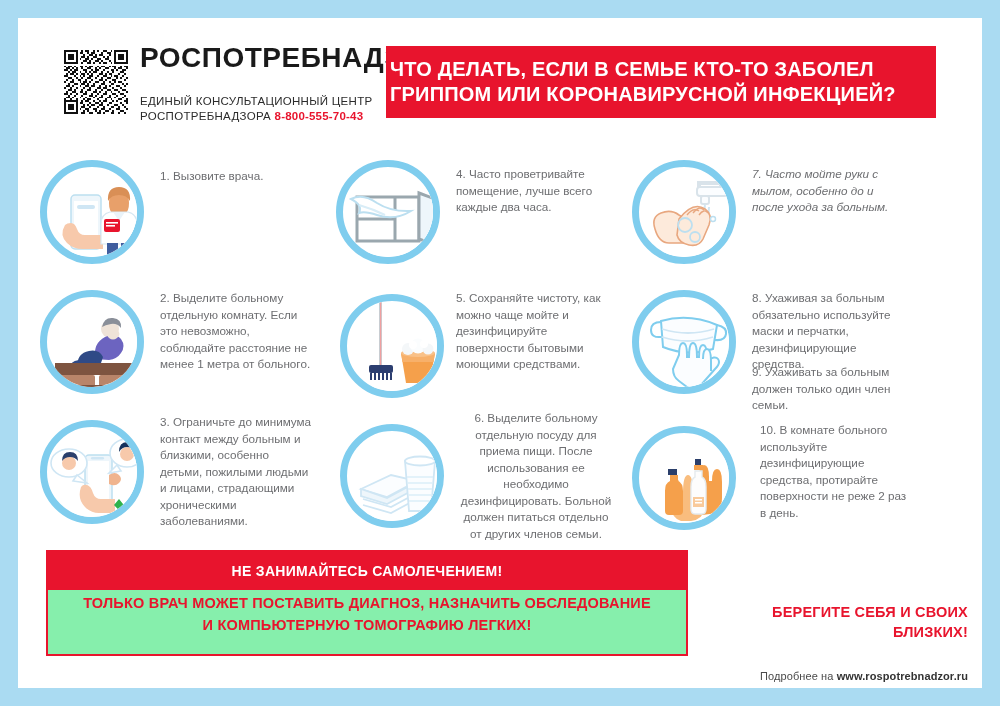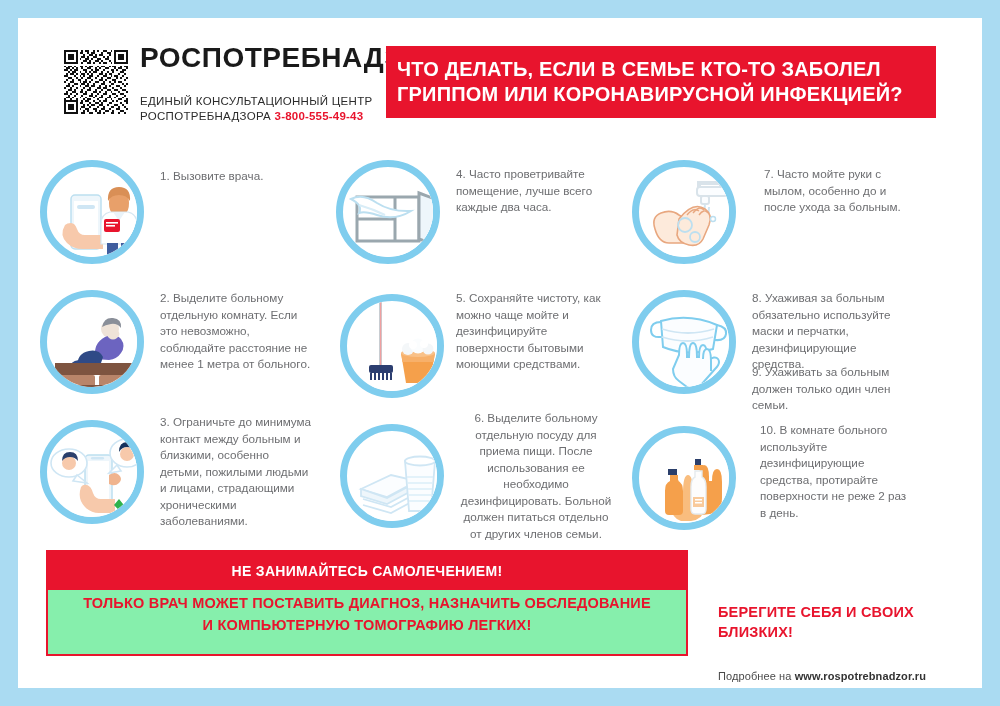--- a/index.html
+++ b/index.html
@@ -29,21 +29,21 @@
   }
   .brand-sub{
     margin-top:20px;font-size:11.5px;color:#2b2b2b;line-height:15px;
     letter-spacing:0.3px;
   }
   .brand-phone{color:#e8142d;font-weight:bold;letter-spacing:0.2px;}
 
   .title-banner{
     position:absolute;left:368px;top:4px;width:550px;height:72px;
     background:#e8142d;display:flex;flex-direction:column;
-    justify-content:center;padding-left:11px;box-sizing:border-box;
+    justify-content:center;padding-left:4px;box-sizing:border-box;
   }
   .title-banner div{
     color:#fff;font-size:20px;font-weight:bold;line-height:25px;
     letter-spacing:0.2px;
   }
 
   
   .content{position:absolute;left:0;top:124px;width:916px;height:396px;}
   .col{position:absolute;top:0;width:300px;height:396px;}
   .col1{left:22px;}
@@ -83,21 +83,21 @@
   .warn-body{
     position:absolute;left:0;top:38px;width:638px;height:48px;
     display:flex;flex-direction:column;align-items:center;justify-content:center;
   }
   .warn-body div{
     color:#e8142d;font-size:14.5px;font-weight:bold;line-height:22px;
     letter-spacing:0.2px;text-align:center;
   }
 
   .care{
-    position:absolute;left:700px;top:52px;width:250px;text-align:left;
+    position:absolute;left:700px;top:52px;width:250px;text-align:right;
   }
   .care-line{
     color:#e8142d;font-size:14.5px;font-weight:bold;line-height:20px;
     letter-spacing:0.2px;
   }
   .care-site{
     margin-top:28px;color:#4a4a4a;font-size:11px;letter-spacing:0.1px;
   }
   .care-site b{font-weight:bold;color:#333;}
 </style>
@@ -388,21 +388,21 @@
         </g>
       </svg>
     </div>
 
     <div class="brand">
       <div class="brand-name">РОСПОТРЕБНАДЗОР</div>
       <div class="brand-sub">
         <div>ЕДИНЫЙ КОНСУЛЬТАЦИОННЫЙ ЦЕНТР</div>
         <div>
           <span>РОСПОТРЕБНАДЗОРА</span>
-          <span class="brand-phone">3-800-555-49-43</span>
+          <span class="brand-phone">8-800-555-70-43</span>
         </div>
       </div>
     </div>
 
     <div class="title-banner">
       <div>ЧТО ДЕЛАТЬ, ЕСЛИ В СЕМЬЕ КТО-ТО ЗАБОЛЕЛ</div>
       <div>ГРИППОМ ИЛИ КОРОНАВИРУСНОЙ ИНФЕКЦИЕЙ?</div>
     </div>
   </div>
 
@@ -593,21 +593,21 @@
                 <path d="M48 48 q6 -8 12 -4"></path>
                   <path d="M54 46 q6 -8 11 -3"></path>
                   <path d="M60 48 q5 -7 9 -2"></path>
               </g>
               <circle cx="46" cy="58" r="7" fill="none" stroke="#bcdff0" stroke-width="1.8"></circle>
               <circle cx="56" cy="70" r="5" fill="none" stroke="#bcdff0" stroke-width="1.8"></circle>
               <circle cx="74" cy="52" r="2.5" fill="none" stroke="#bcdff0" stroke-width="1.5"></circle>
             </svg>
           </div>
         </div>
-        <div class="txt" style="left:132px;top:6px;">7. Часто мойте руки с мылом, особенно до и после ухода за больным.</div>
+        <div class="txt" style="left:120px;top:6px;font-style:italic;">7. Часто мойте руки с мылом, особенно до и после ухода за больным.</div>
       </div>
 
       <div class="item" style="left:0;top:148px;">
         <div class="icon-wrap">
           <div class="circle">
             <svg width="104" height="104" viewBox="0 0 104 104">
               <circle cx="52" cy="52" r="43" fill="#fff"></circle>
 
               <path d="M22 24 q28 -8 56 4 l-4 24 q-26 8 -50 -2 z" fill="#fbfdff" stroke="#7fcdee" stroke-width="2"></path>
               <g stroke="#cfe6f4" stroke-width="1.8" fill="none">

